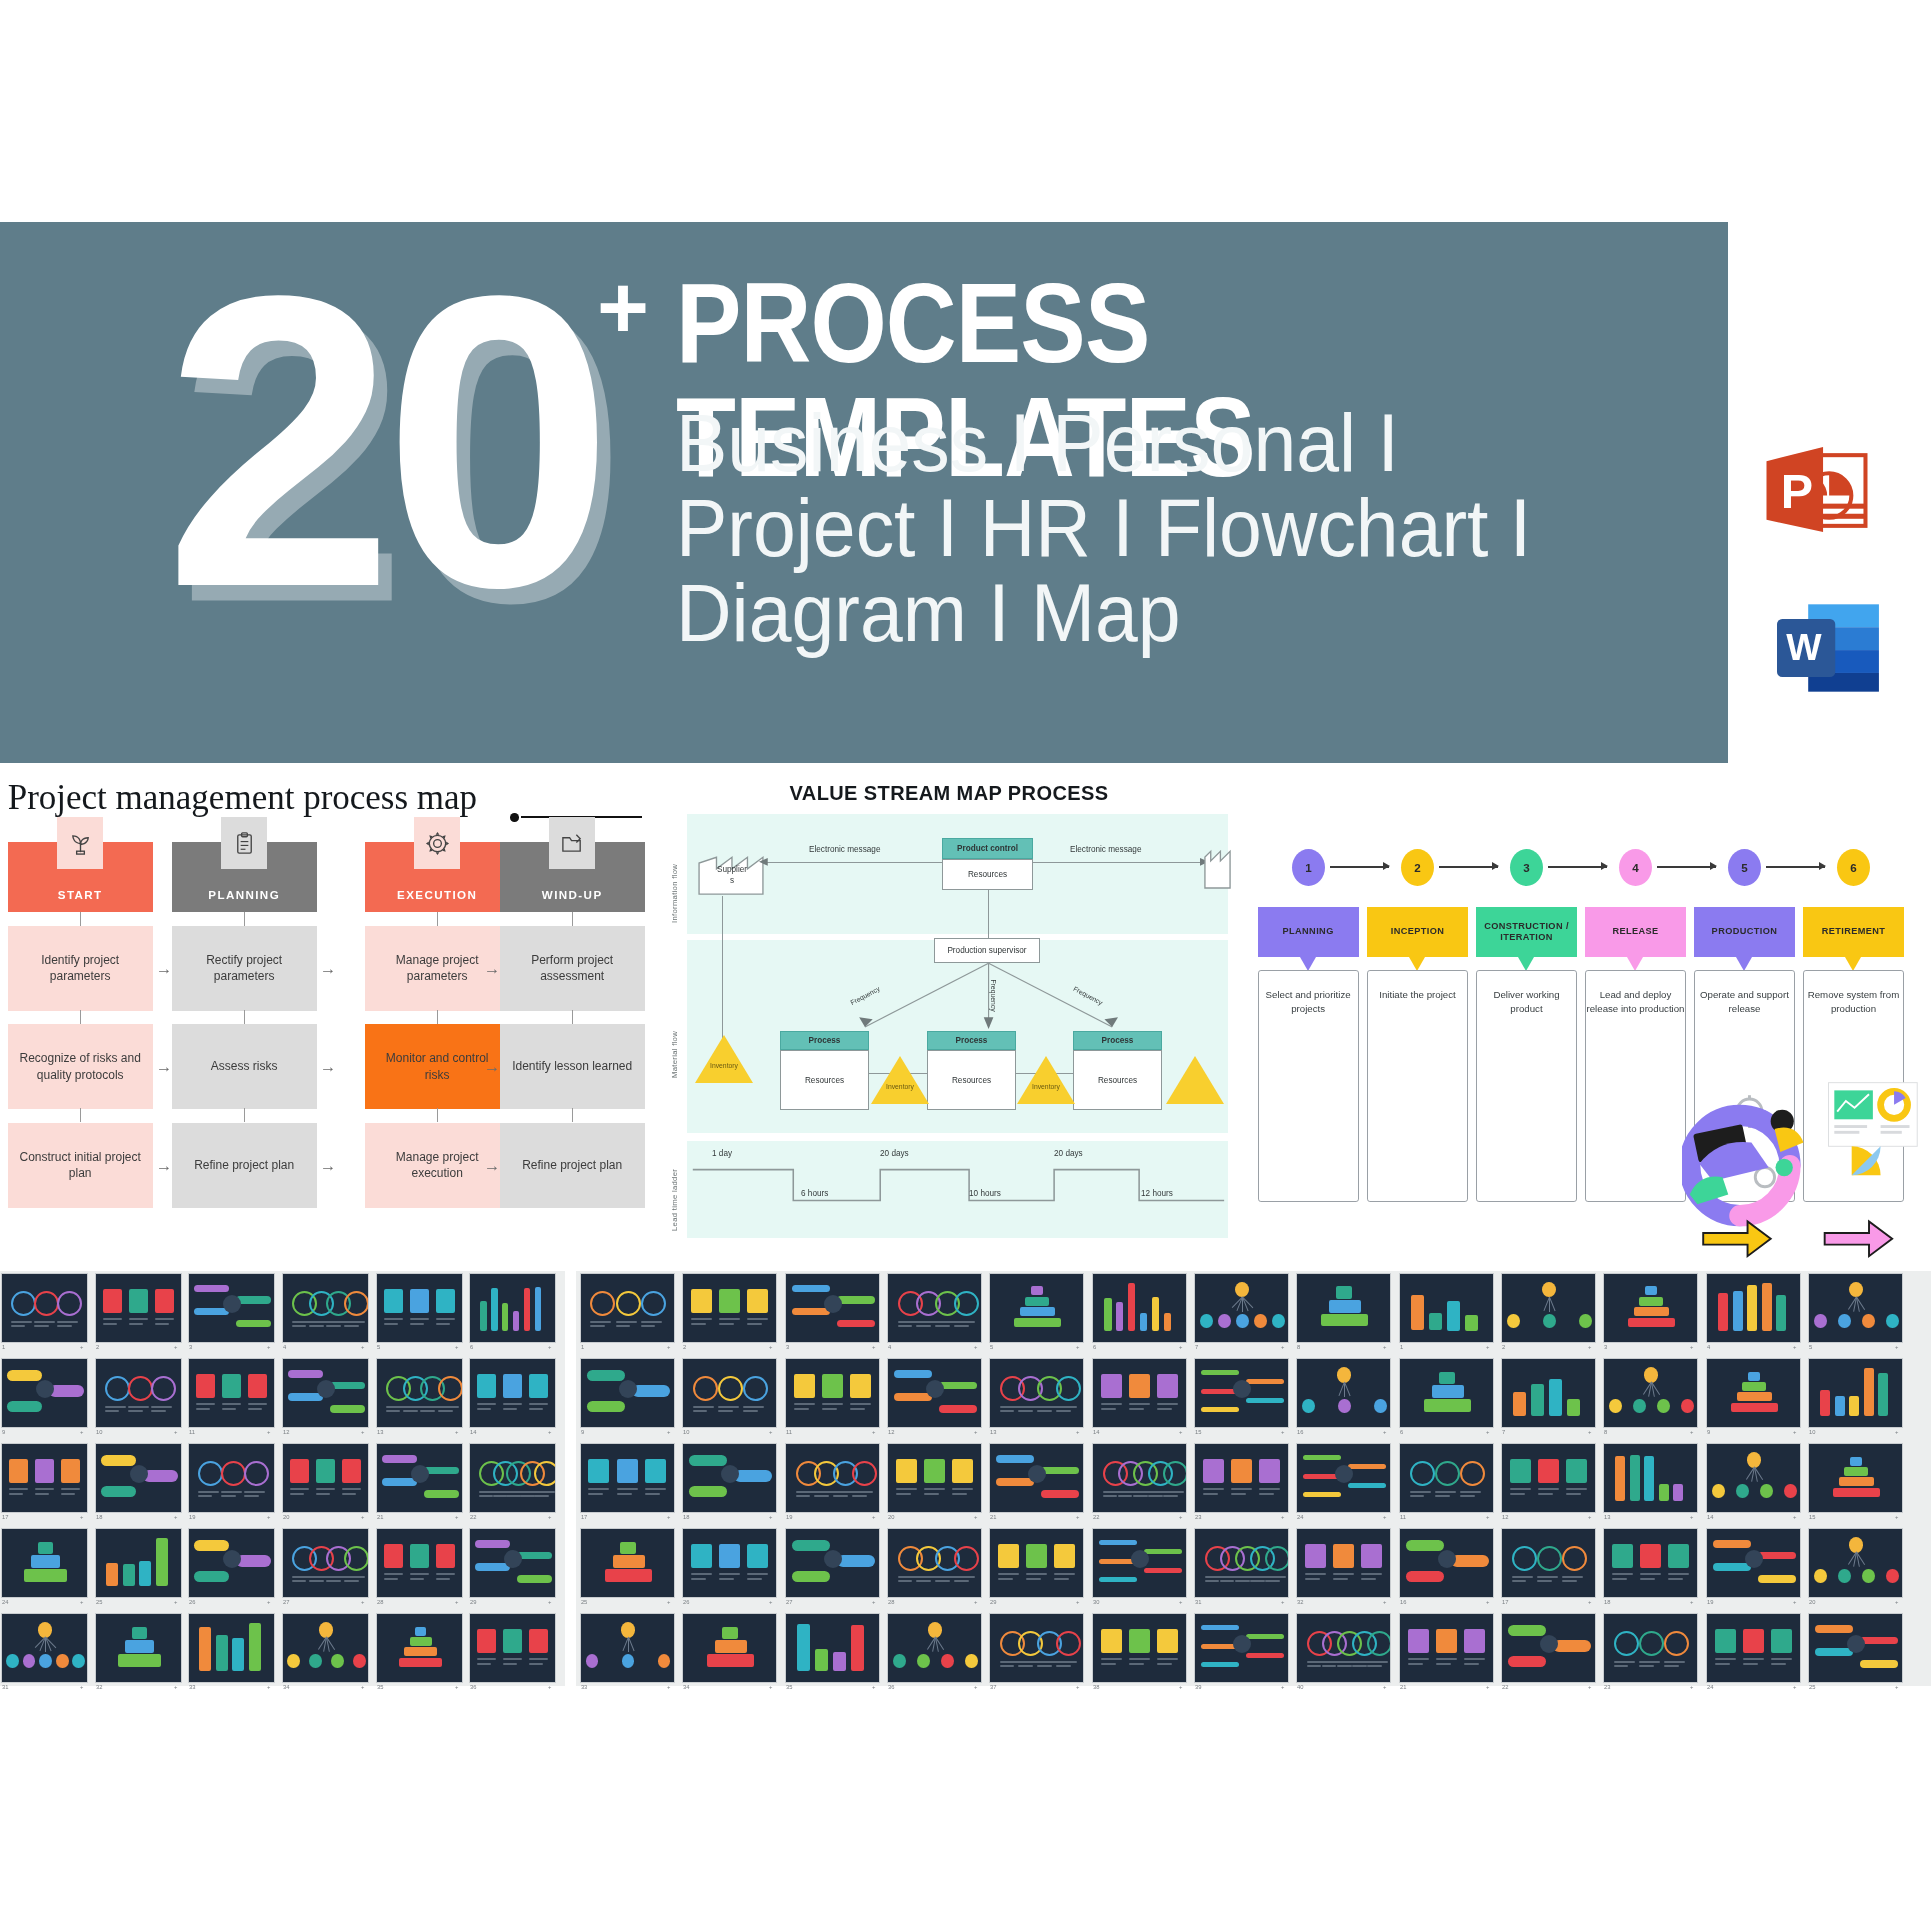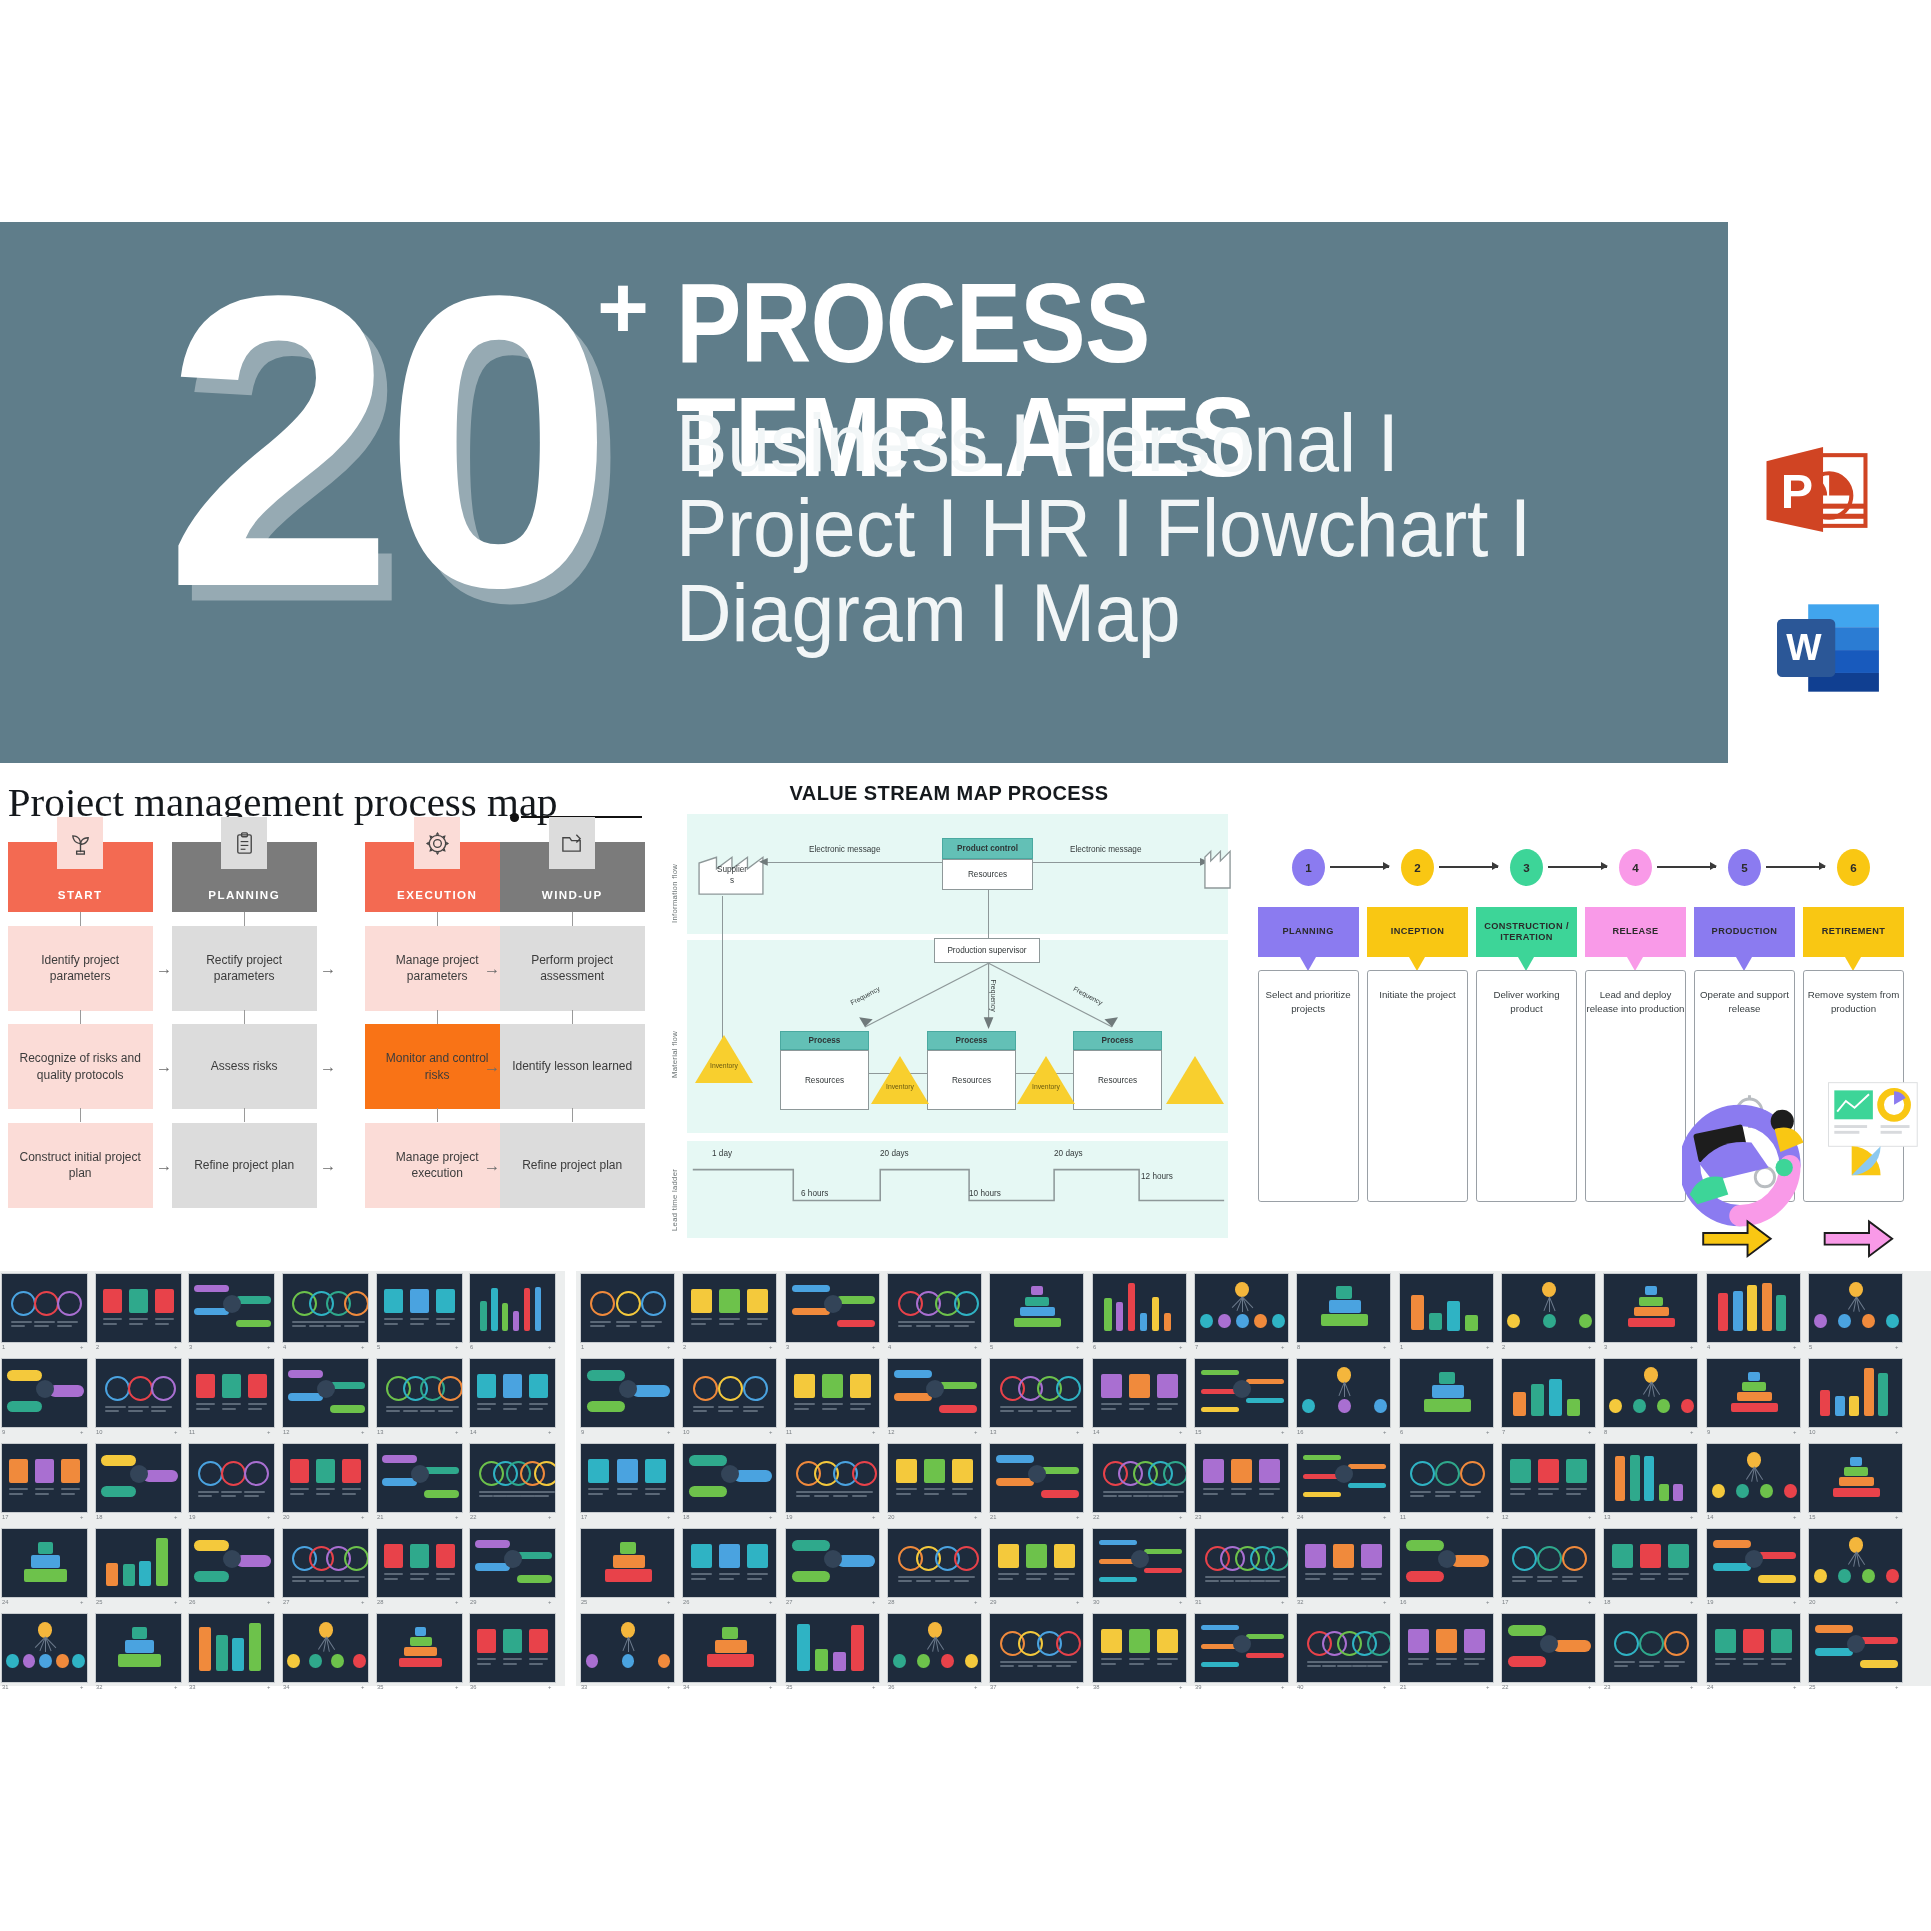--- a/index.html
+++ b/index.html
@@ -16,21 +16,21 @@
               line-height:1;letter-spacing:-1px;transform:scaleX(0.86);transform-origin:left top;}
   .hero-sub{position:absolute;left:676px;top:179px;font-size:81px;color:#f2f6f7;line-height:1.05;
             font-weight:300;transform:scaleX(0.95);transform-origin:left top;white-space:pre-line;}
 
   
   .ppt-icon{position:absolute;left:1765px;top:439px;width:104px;height:101px;}
   .word-icon{position:absolute;left:1777px;top:596px;width:104px;height:104px;}
 
   
   .pm{position:absolute;left:0px;top:772px;width:649px;height:494px;background:#fff;}
-  .pm-title{position:absolute;left:7.7px;top:5.8px;font-family:"Liberation Serif",serif;font-size:41px;color:#14181c;}
+  .pm-title{position:absolute;left:7.7px;top:5.8px;font-family:"Liberation Serif",serif;font-size:35px;color:#14181c;}
   .pm-dot{position:absolute;left:510px;top:41px;width:8.7px;height:8.7px;border-radius:50%;background:#111;}
   .pm-rule{position:absolute;left:521px;top:44px;width:121px;height:1.9px;background:#111;}
   .pm-grid{position:absolute;left:7.7px;top:70px;width:637px;}
   .pm-col{position:absolute;top:0;width:145px;}
   .pm-head{position:relative;height:70px;display:flex;align-items:flex-end;justify-content:center;
            padding-bottom:10.6px;box-sizing:border-box;}
   .pm-head span{font-size:11.6px;letter-spacing:1.4px;color:#fff;font-weight:600;}
   .pm-badge{position:absolute;left:50%;top:-25px;margin-left:-23px;width:46px;height:52px;
             display:flex;align-items:center;justify-content:center;}
   .pm-badge svg{width:25px;height:25px;}
@@ -281,21 +281,21 @@
     <div class="tri" style="left:500px;top:284px;"></div>
 
     <svg style="position:absolute;left:21px;top:384px;width:541px;height:62px;" viewBox="0 0 560 64">
       <polyline points="6,14 110,14 110,46 200,46 200,14 292,14 292,46 380,46 380,14 468,14 468,46 556,46" fill="none" stroke="#8e9899" stroke-width="1.6"></polyline>
     </svg>
     <div class="vtxt" style="left:46px;top:377px;">1 day</div>
     <div class="vtxt" style="left:214px;top:377px;">20 days</div>
     <div class="vtxt" style="left:388px;top:377px;">20 days</div>
     <div class="vtxt" style="left:135px;top:417px;">6 hours</div>
     <div class="vtxt" style="left:303px;top:417px;">10 hours</div>
-    <div class="vtxt" style="left:475px;top:400px;">12 hours</div>
+    <div class="vtxt" style="left:475px;top:417px;">12 hours</div>
   </div>
 
   <div class="agile">
     <div id="agile-stack">
         <div class="ag-node" style="left: 46px; background: rgb(139, 123, 240);">1</div>
         <div class="ag-arrow" style="left: 84px; width: 59px;"></div>
         <div class="ag-chip" style="left: 11.6px; width: 101px; background: rgb(139, 123, 240);">PLANNING</div>
         <div class="ag-tail" style="left: 54px; top: 185px; border-top: 14.5px solid rgb(139, 123, 240);"></div>
         <div class="ag-panel" style="left: 11.6px; width: 101px;">Select and prioritize projects</div>
         <div class="ag-node" style="left: 155px; background: rgb(249, 199, 19);">2</div>

